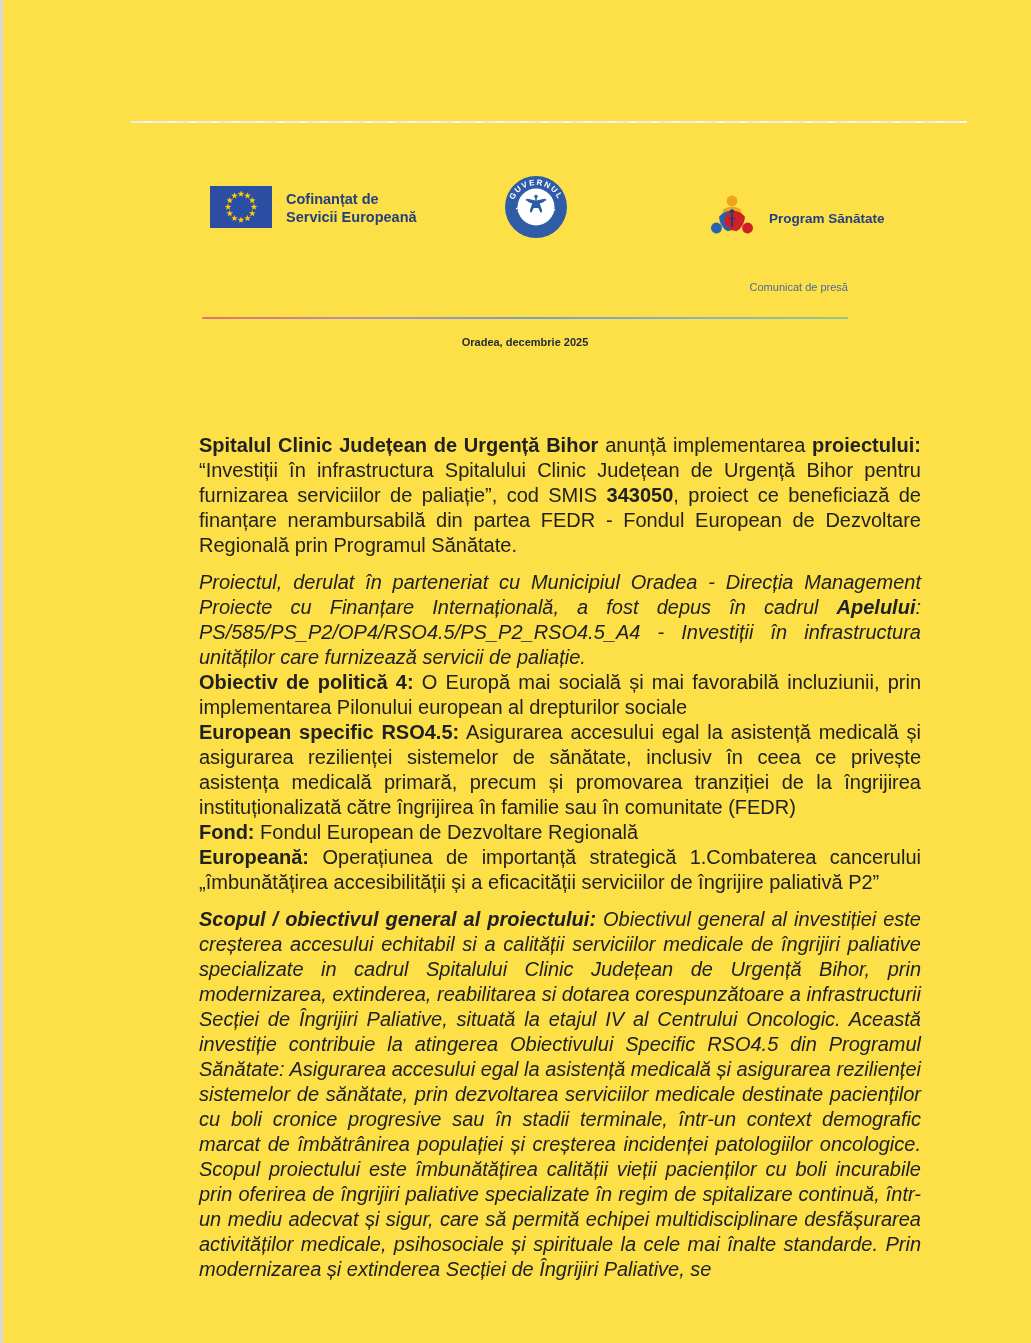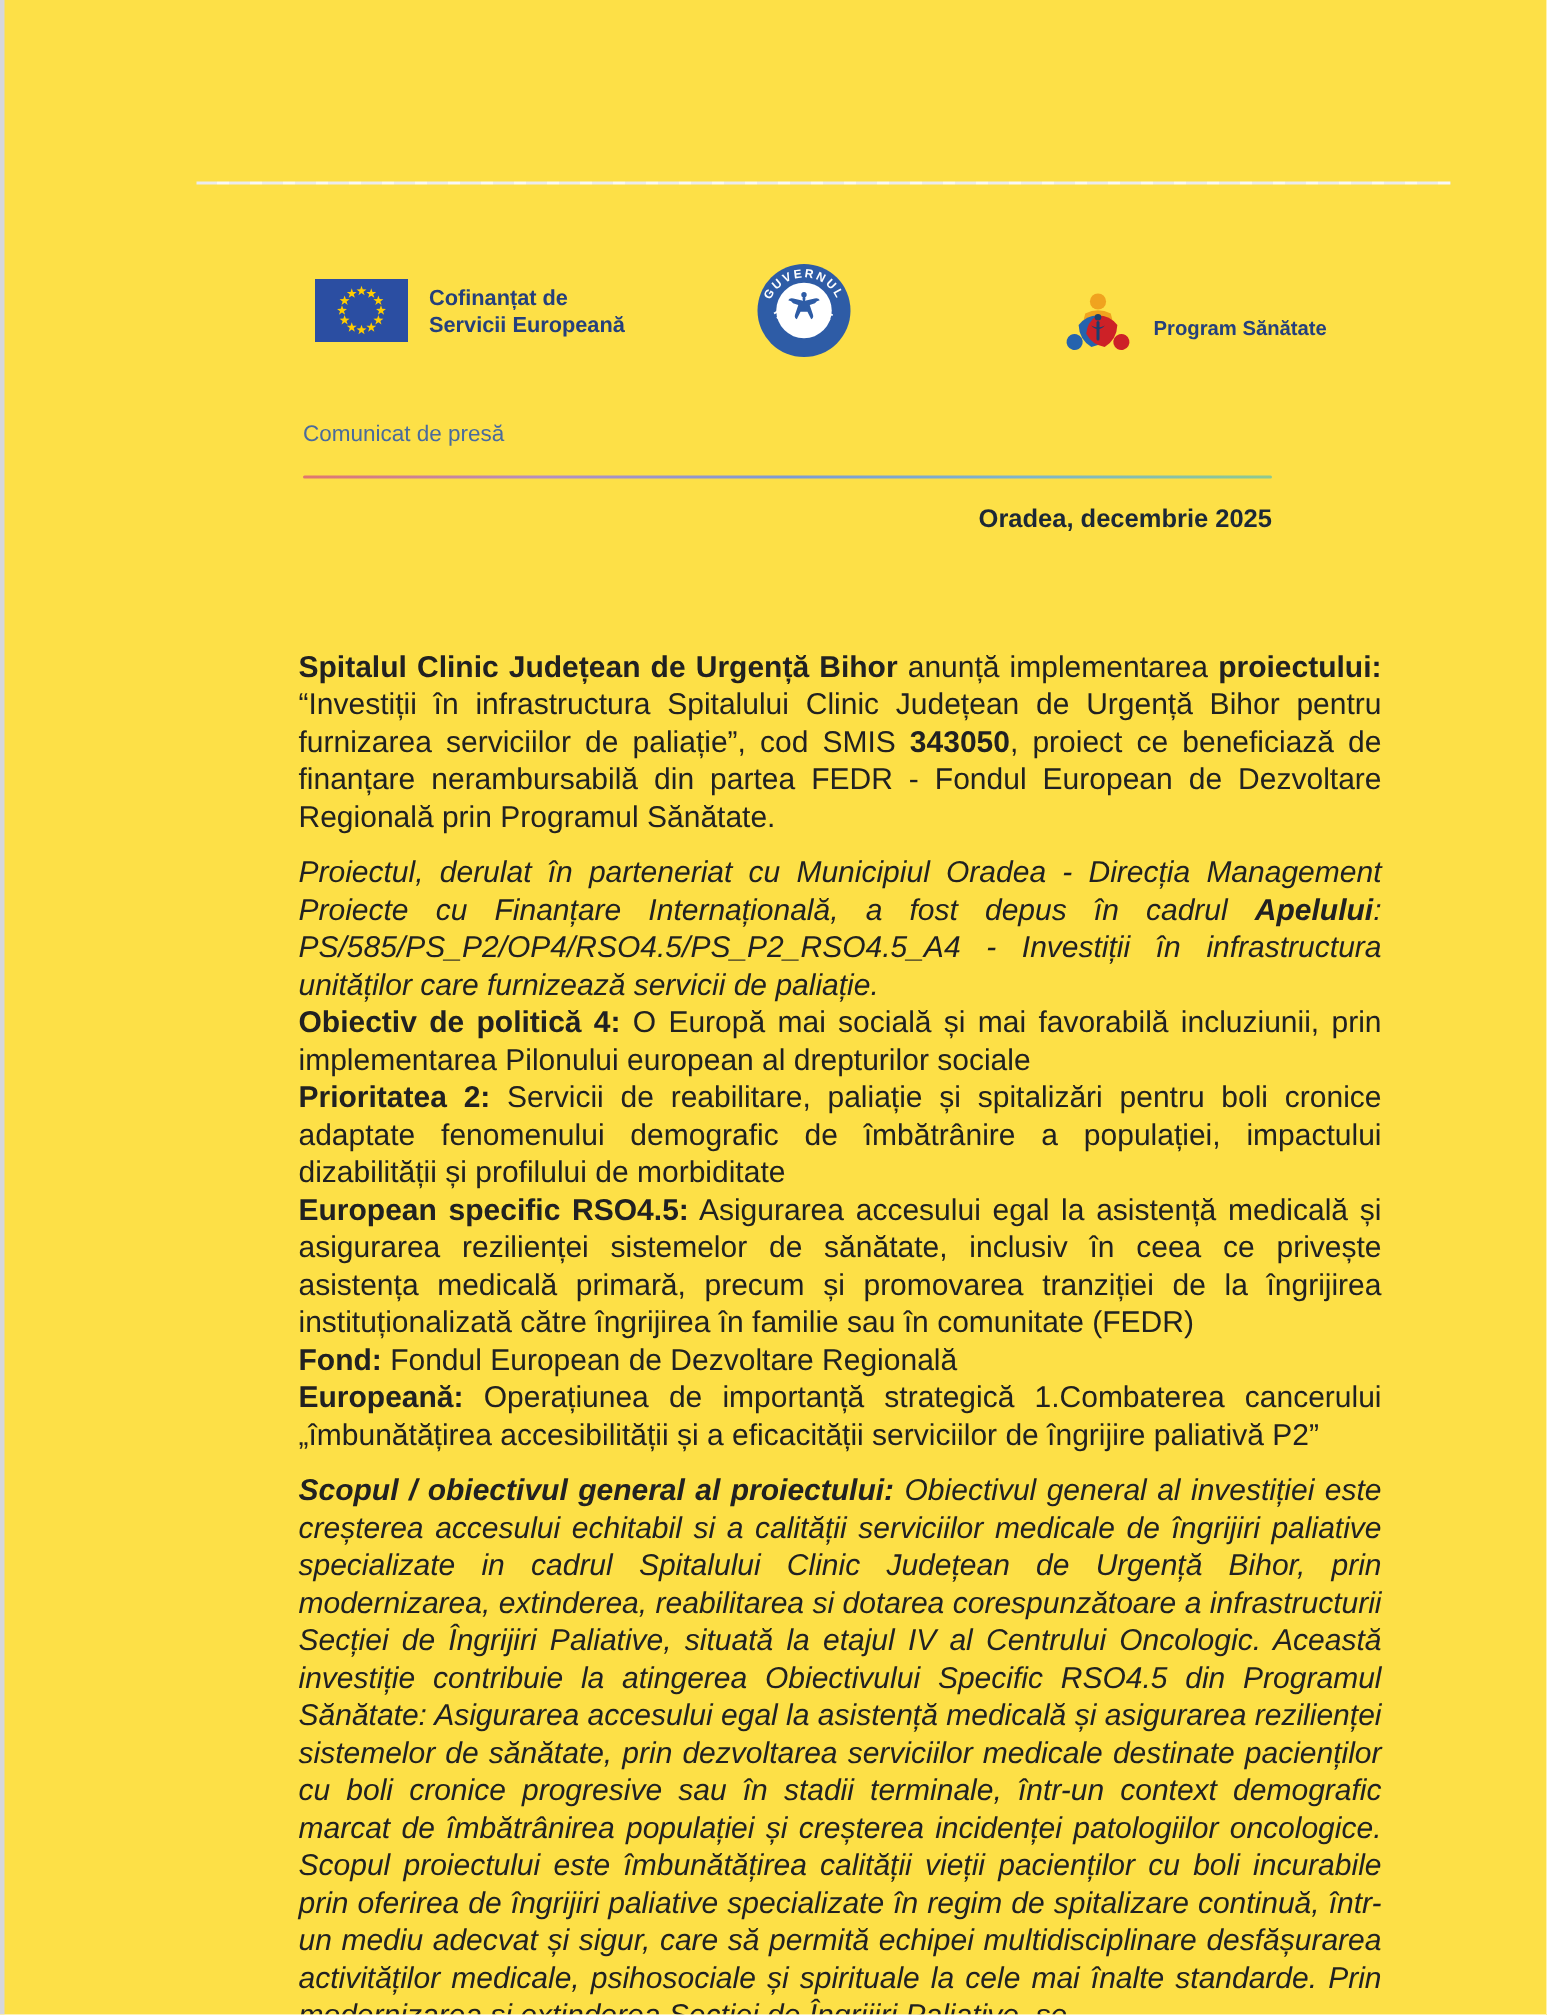--- a/index.html
+++ b/index.html
@@ -28,34 +28,34 @@
   .gov-seal{position:absolute;left:501px;top:175px;}
   .health-logo{position:absolute;left:698px;top:188px;display:flex;align-items:center;}
   .health-label{
     margin-left:6px;margin-top:-2px;
     color:var(--logo-text-blue,#25407c);
     font-weight:bold;font-size:13.5px;white-space:nowrap;
   }
   
   .press-label{
     position:absolute;left:199px;top:281px;width:646px;
-    text-align:left;
+    text-align:right;
     color:var(--press-label-blue,#4a6b9d);
-    font-size:15px;
+    font-size:11px;
   }
   .grad-rule{
     position:absolute;left:199px;top:317px;width:646px;height:2px;
     background:linear-gradient(90deg,#e0766d,#b48fc0,#7d9bd2,#7fb5c9,#8ec98f);
     border-radius:1px;
   }
   .dateline{
     position:absolute;left:199px;top:336px;width:646px;
-    text-align:right;
+    text-align:center;
     color:var(--dateline-dark,#1c2836);
-    font-weight:bold;font-size:17px;
+    font-weight:bold;font-size:11px;
   }
   
   .doc-body{
     position:absolute;left:196px;top:433px;width:722px;
     color:var(--body-text,#212121);
     font-size:20px;line-height:25px;
     text-align:justify;
   }
   .doc-body p{margin:0;}
   .doc-body p.space{margin-top:12px;font-style:italic;}
@@ -133,20 +133,19 @@
   </div>
 
   <div class="press-label">Comunicat de presă</div>
   <div class="grad-rule" style="background: linear-gradient(90deg, rgb(224, 118, 109), rgb(180, 143, 192), rgb(125, 155, 210), rgb(127, 181, 201), rgb(142, 201, 143));"></div>
   <div class="dateline">Oradea, decembrie 2025</div>
 
   <div class="doc-body">
       <p class="para"><span class="b">Spitalul Clinic Județean de Urgență Bihor</span><span> anunță implementarea </span><span class="b">proiectului:</span><span> “Investiții în infrastructura Spitalului Clinic Județean de Urgență Bihor pentru furnizarea serviciilor de paliație”, cod SMIS </span><span class="b">343050</span><span>, proiect ce beneficiază de finanțare nerambursabilă din partea FEDR - Fondul European de Dezvoltare Regională prin Programul Sănătate.</span></p>
       <p class="para space"><span>Proiectul, derulat în parteneriat cu Municipiul Oradea - Direcția Management Proiecte cu Finanțare Internațională, a fost depus în cadrul </span><span class="b">Apelului</span><span>: PS/585/PS_P2/OP4/RSO4.5/PS_P2_RSO4.5_A4 - Investiții în infrastructura unităților care furnizează servicii de paliație.</span></p>
       <p class="para"><span class="b">Obiectiv de politică 4:</span><span> O Europă mai socială și mai favorabilă incluziunii, prin implementarea Pilonului european al drepturilor sociale</span></p>
-      <p class="para"><span class="b">Prioritatea 2:</span><span> Servicii de reabilitare, paliație și spitalizări pentru boli cronice adaptate fenomenului demografic de îmbătrânire a populației, impactului dizabilității și profilului de morbiditate</span></p>
       <p class="para"><span class="b">European specific RSO4.5:</span><span> Asigurarea accesului egal la asistență medicală și asigurarea rezilienței sistemelor de sănătate, inclusiv în ceea ce privește asistența medicală primară, precum și promovarea tranziției de la îngrijirea instituționalizată către îngrijirea în familie sau în comunitate (FEDR)</span></p>
       <p class="para"><span class="b">Fond:</span><span> Fondul European de Dezvoltare Regională</span></p>
       <p class="para"><span class="b">Europeană:</span><span> Operațiunea de importanță strategică 1.Combaterea cancerului „îmbunătățirea accesibilității și a eficacității serviciilor de îngrijire paliativă P2”</span></p>
       <p class="para space"><span class="b">Scopul / obiectivul general al proiectului:</span><span> Obiectivul general al investiției este creșterea accesului echitabil si a calității serviciilor medicale de îngrijiri paliative specializate in cadrul Spitalului Clinic Județean de Urgență Bihor, prin modernizarea, extinderea, reabilitarea si dotarea corespunzătoare a infrastructurii Secției de Îngrijiri Paliative, situată la etajul IV al Centrului Oncologic. Această investiție contribuie la atingerea Obiectivului Specific RSO4.5 din Programul Sănătate: Asigurarea accesului egal la asistență medicală și asigurarea rezilienței sistemelor de sănătate, prin dezvoltarea serviciilor medicale destinate pacienților cu boli cronice progresive sau în stadii terminale, într-un context demografic marcat de îmbătrânirea populației și creșterea incidenței patologiilor oncologice. Scopul proiectului este îmbunătățirea calității vieții pacienților cu boli incurabile prin oferirea de îngrijiri paliative specializate în regim de spitalizare continuă, într-un mediu adecvat și sigur, care să permită echipei multidisciplinare desfășurarea activităților medicale, psihosociale și spirituale la cele mai înalte standarde. Prin modernizarea și extinderea Secției de Îngrijiri Paliative, se</span></p>
     </div>
 
 </div>
 
 </body></html>

